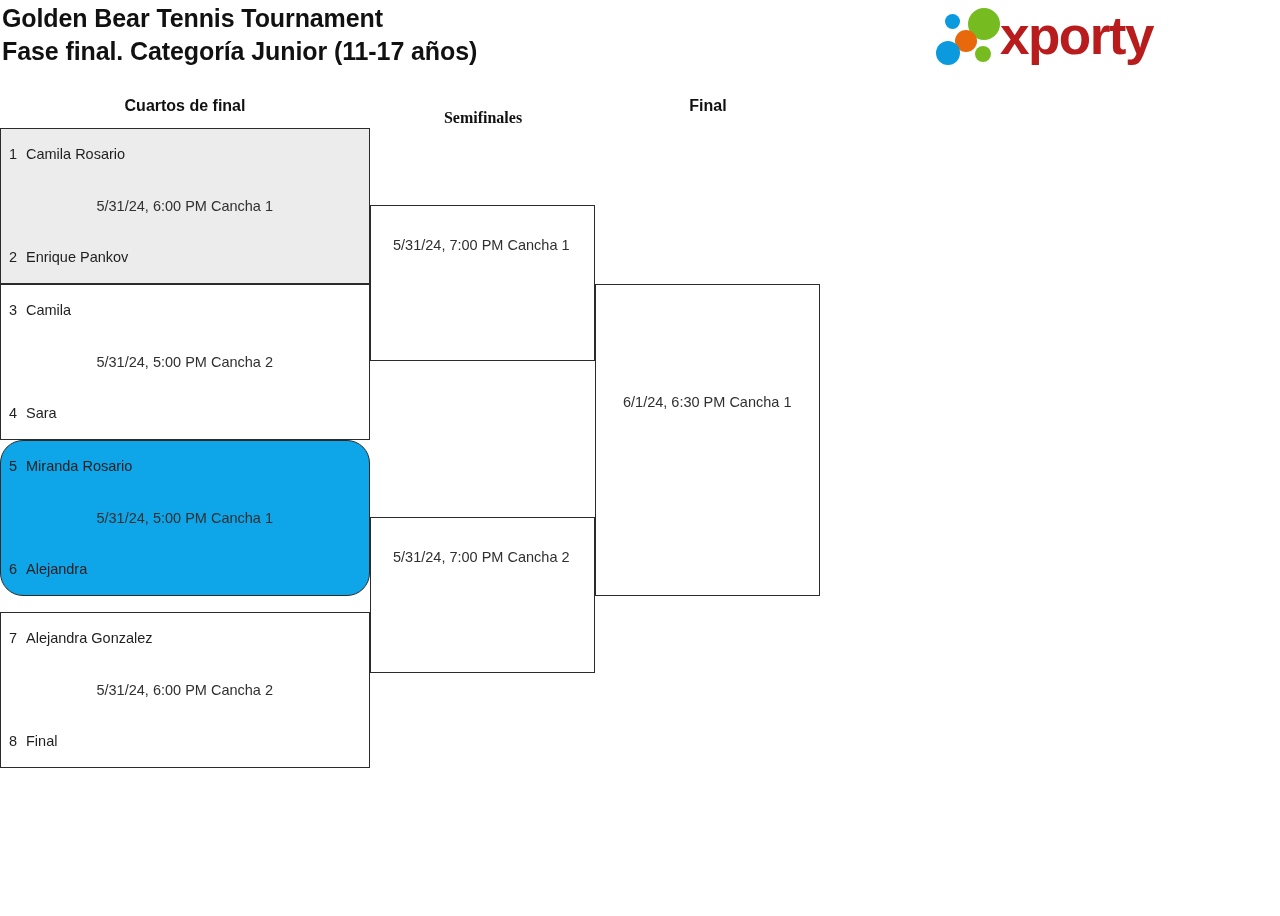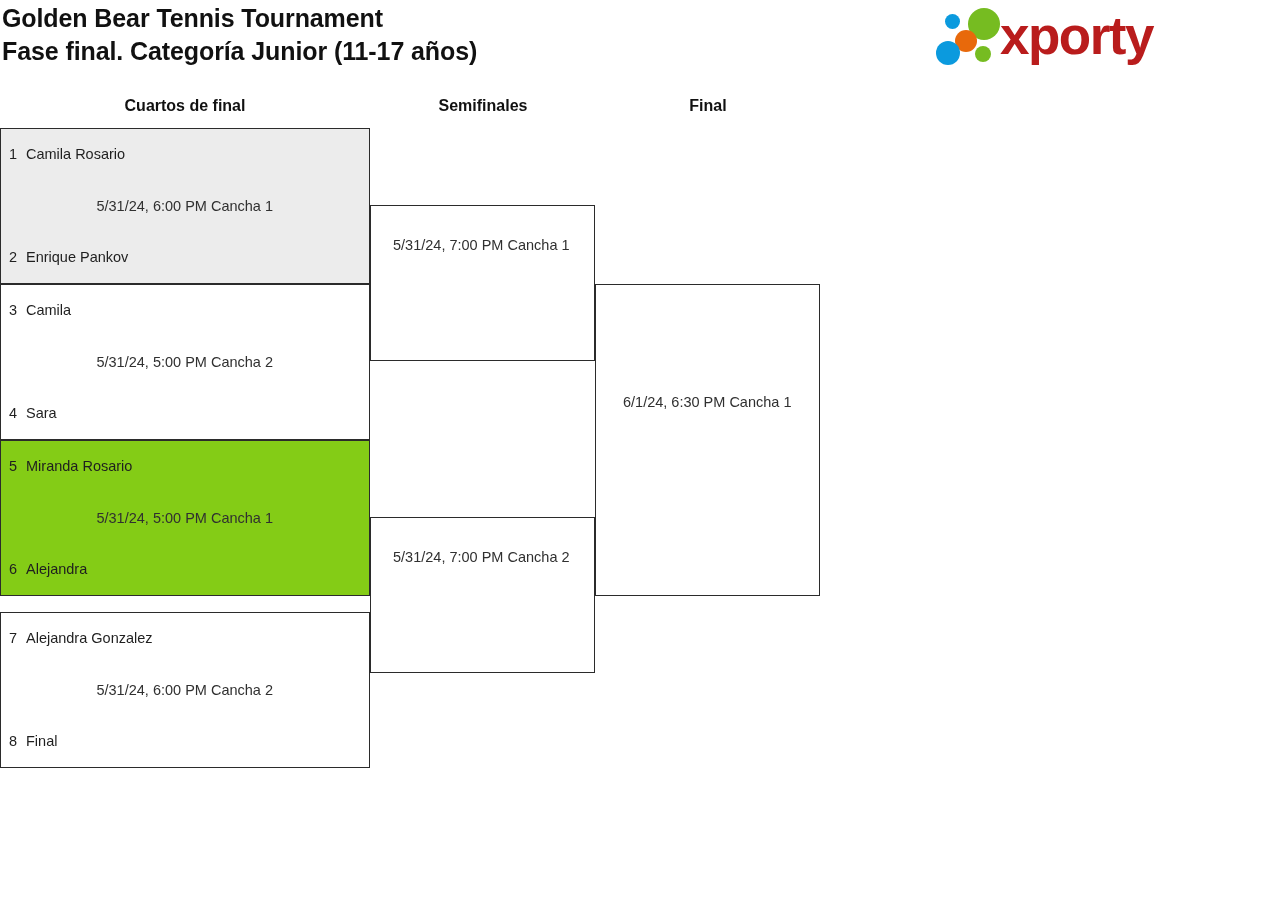--- a/index.html
+++ b/index.html
@@ -65,21 +65,21 @@
   .round-header {
     position: absolute;
     font-size: 16px;
     font-weight: 600;
     color: #111111;
     text-align: center;
     white-space: nowrap;
     transform: translateX(-50%);
   }
   #round-header-0 { left: 185px; top: 97px; }
-  #round-header-1 { left: 483px; top: 97px; }
+  #round-header-1 { left: 483px; top: 109px; font-family: Liberation Serif, serif; }
   #round-header-2 { left: 708px; top: 97px; }
 
   
   #bracket { position: absolute; left: 0; top: 0; width: 1280px; height: 916px; }
 
   .match-box {
     position: absolute;
     box-sizing: border-box;
     border: 1px solid #2b2b2b;
     background: #ffffff;
@@ -168,21 +168,21 @@
   <div class="match-box qf-box" id="qf-1" style="border-color: rgb(43, 43, 43);">
     <div class="player-row top">
       <span class="seed">3</span><span class="player-name">Camila</span>
     </div>
     <div class="match-info">5/31/24, 5:00 PM Cancha 2</div>
     <div class="player-row bottom">
       <span class="seed">4</span><span class="player-name">Sara</span>
     </div>
   </div>
 
-  <div class="match-box qf-box shaded" id="qf-2" style="border-color: rgb(43, 43, 43); background: #84cc16;">
+  <div class="match-box qf-box shaded" id="qf-2" style="border-color: rgb(43, 43, 43); background: #0ea5e9; border-radius: 23px;">
     <div class="player-row top">
       <span class="seed">5</span><span class="player-name">Miranda Rosario</span>
     </div>
     <div class="match-info">5/31/24, 5:00 PM Cancha 1</div>
     <div class="player-row bottom">
       <span class="seed">6</span><span class="player-name">Alejandra</span>
     </div>
   </div>
 
   <div class="match-box qf-box" id="qf-3" style="border-color: rgb(43, 43, 43);">

